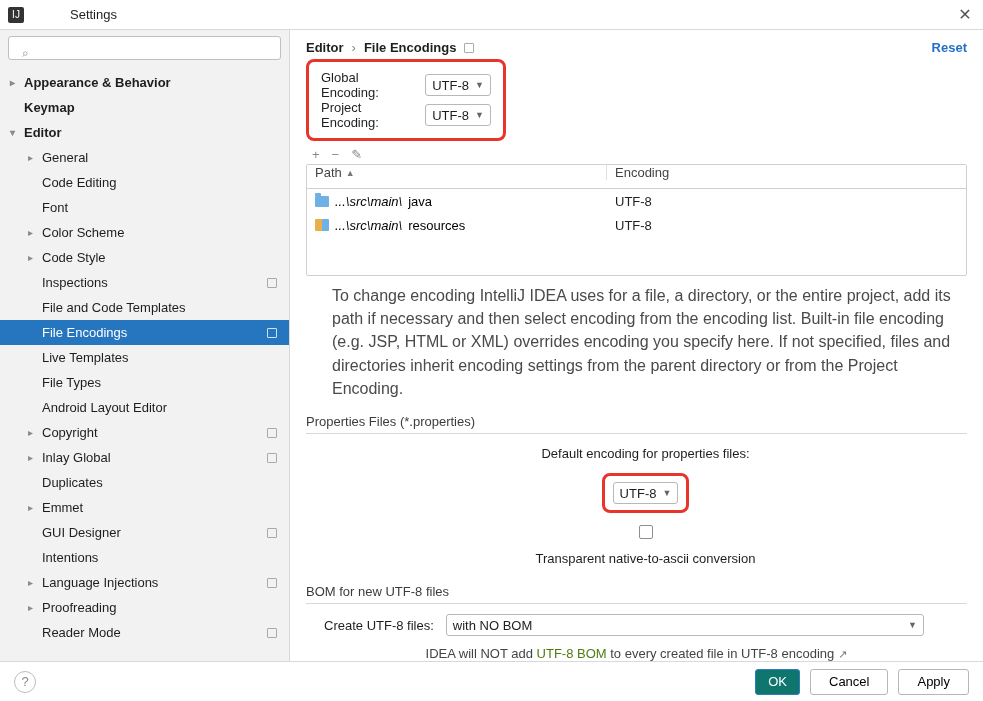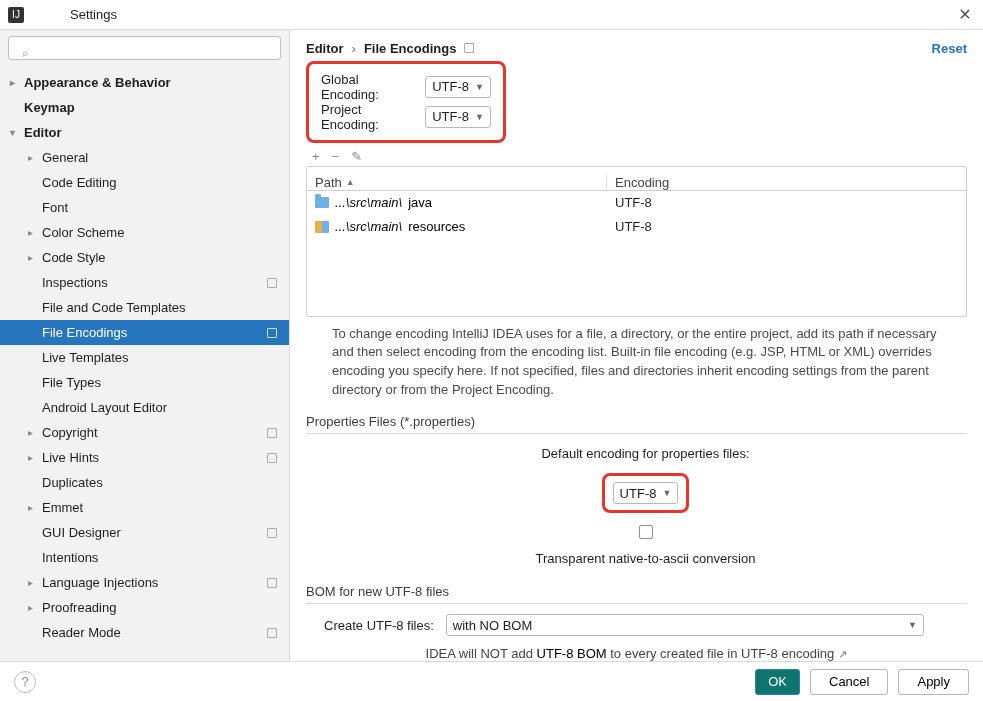--- a/index.html
+++ b/index.html
@@ -41,47 +41,47 @@
   .redbox-row { display: flex; align-items: center; height: 30px; gap: 8px; }
   .redbox-row label { flex: 1; }
 
   .combo { display: inline-flex; align-items: center; border: 1px solid #b8b8b8; border-radius: 3px; background: #fff; height: 22px; padding: 0 6px; gap: 6px; cursor: pointer; }
   .combo .caret { font-size: 9px; color: #666; }
 
   .toolbar { display: flex; gap: 12px; height: 22px; align-items: center; color: #888; padding-left: 6px; margin-top: 6px; }
   .toolbar span { cursor: pointer; }
 
   .table { border: 1px solid #d0d0d0; border-radius: 2px; margin-top: 2px; height: 236px; overflow: hidden; }
-  .thead { display: flex; background: #fff; border-bottom: 1px solid #d0d0d0; height: 24px; align-items: flex-end; }
+  .thead { display: flex; background: #fff; border-bottom: 1px solid #d0d0d0; height: 24px; align-items: flex-start; }
   .th { padding: 0 8px; color: #444; }
   .th.path { width: 300px; border-right: 1px solid #e0e0e0; display:flex; align-items:center; gap:4px; }
   .th .sort { font-size: 9px; color: #777; }
   .trow { display: flex; height: 24px; align-items: center; }
   .td { padding: 0 8px; }
   .td.path { width: 300px; display:flex; align-items:center; gap:6px; }
   .folder-icon { width: 14px; height: 11px; background: #6fb1e4; border-radius: 1px; position: relative; }
   .folder-icon::before { content:""; position:absolute; top:-3px; left:0; width:6px; height:3px; background:#6fb1e4; border-radius:1px 1px 0 0; }
   .res-icon { width:14px; height:12px; background: linear-gradient(90deg,#e8b04a 50%, #6fb1e4 50%); border-radius:1px; }
   .path-grey { color: #000000; font-style: italic; }
   .path-black { color:#000; }
 
-  .helptext { font-size: 13px; color: #4a4a4a; margin-top: 8px; line-height: 1.45; padding: 0 16px 0 26px; }
+  .helptext { font-size: 16px; color: #4a4a4a; margin-top: 8px; line-height: 1.45; padding: 0 16px 0 26px; }
 
   .section-title { margin-top: 14px; color: #3c3c3c; }
   .section-underline { border-bottom: 1px solid #d8d8d8; margin-top: 4px; }
 
   .prop-row { display: flex; align-items: center; gap: 12px; margin-top: 12px; padding-left: 18px; flex-direction: column; }
   .prop-row .combo-wrap { border: 3px solid #e7352c; border-radius: 8px; padding: 6px 8px; }
   .chk { width: 14px; height: 14px; border: 1px solid #8f8f8f; border-radius: 2px; background:#fff; }
 
   .bom-row { display:flex; align-items:center; gap: 12px; margin-top: 10px; padding-left: 18px; }
   .bom-row .combo.wide { width: 478px; justify-content: space-between; }
 
   .note { text-align: center; margin-top: 10px; font-size: 12px; color:#444; }
-  .note a { color:#000000; text-decoration:none; }
+  .note a { color:#4d7c0f; text-decoration:none; }
   .note .ext { color:#777; font-size:11px; margin-left:4px; }
 
   
   .footer { height: 40px; border-top: 1px solid #d9d9d9; display: flex; align-items: center; padding: 0 14px; gap: 10px; }
   .help-btn { width: 22px; height: 22px; border: 1px solid #bdbdbd; border-radius: 50%; color:#888; display:flex; align-items:center; justify-content:center; cursor:pointer; }
   .footer .spacer-flex { flex:1; }
   .btn { height: 26px; padding: 0 18px; border: 1px solid #b6b6b6; border-radius: 3px; background:#fff; cursor:pointer; }
   .btn.primary { background:#0f766e; border-color:#2f7cc0; color:#fff; padding: 0 12px; }
 
   
@@ -181,21 +181,21 @@
         </div>
         <div class="tree-item">
           <span class="spacer" style="width: 18px;"></span>
           <span class="arrow">▸</span>
           <span>Copyright</span>
           <span class="badge"></span>
         </div>
         <div class="tree-item">
           <span class="spacer" style="width: 18px;"></span>
           <span class="arrow">▸</span>
-          <span>Live Hints</span>
+          <span>Inlay Global</span>
           <span class="badge"></span>
         </div>
         <div class="tree-item">
           <span class="spacer" style="width: 18px;"></span>
           <span class="arrow"></span>
           <span>Duplicates</span>
         </div>
         <div class="tree-item">
           <span class="spacer" style="width: 18px;"></span>
           <span class="arrow">▸</span>

